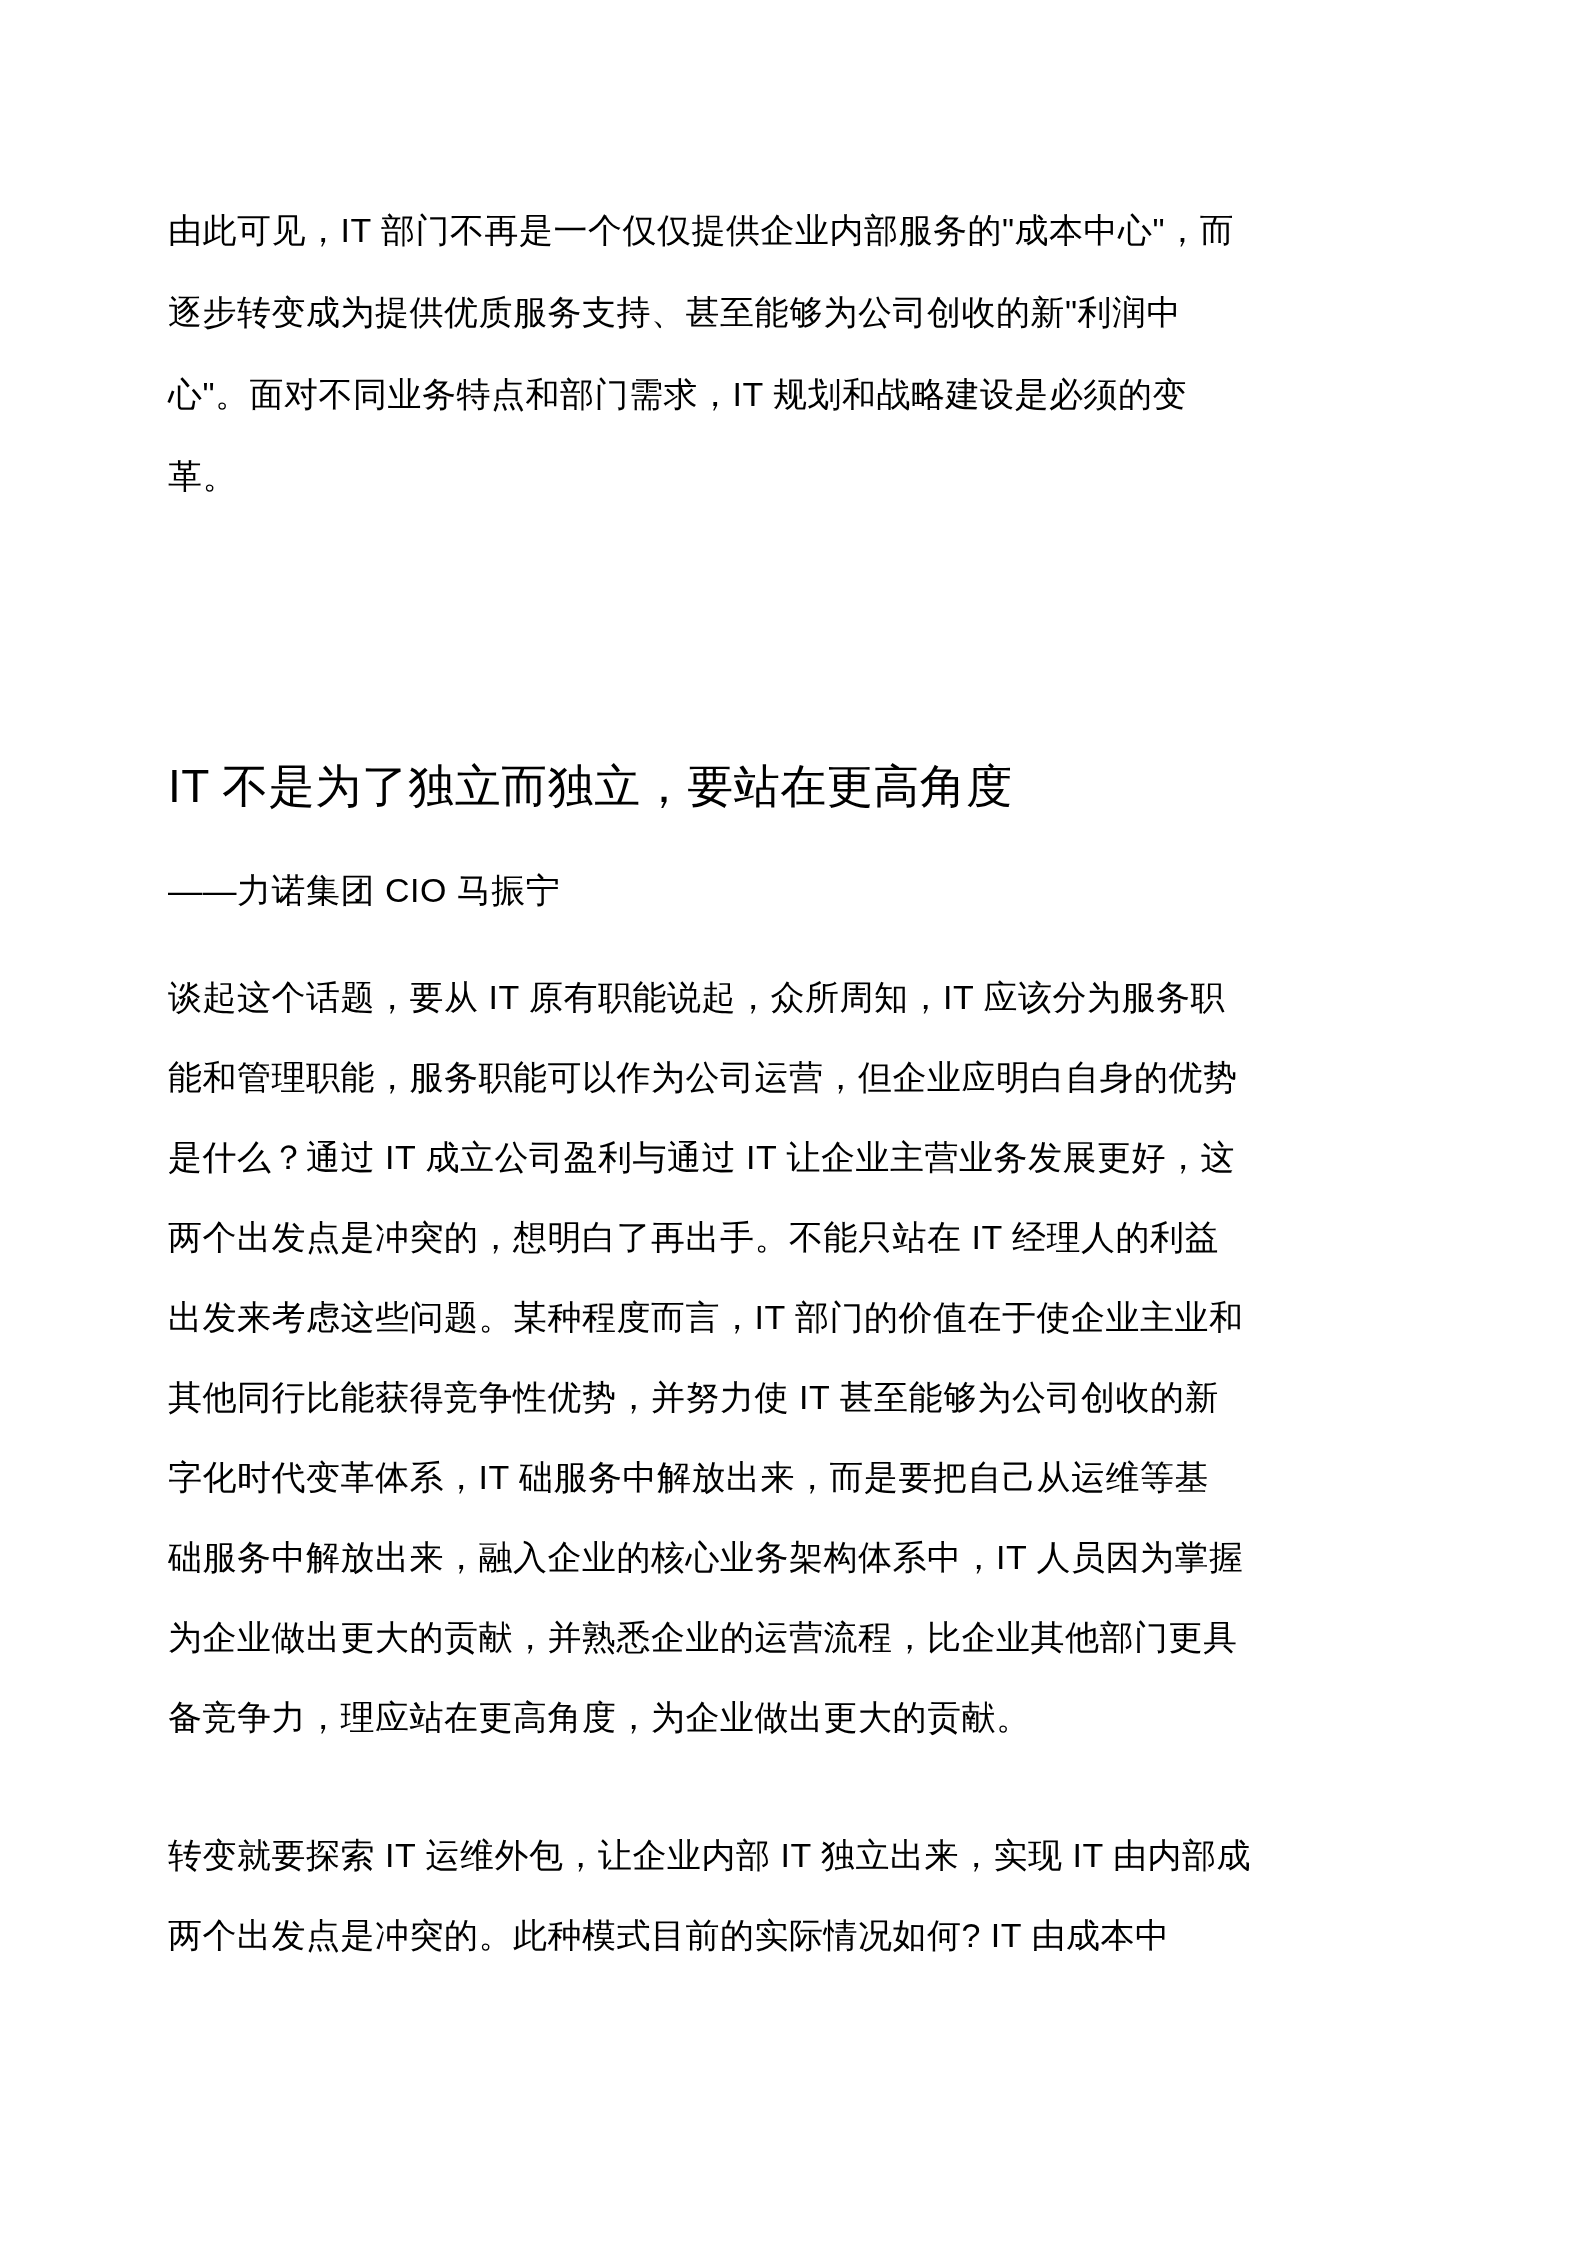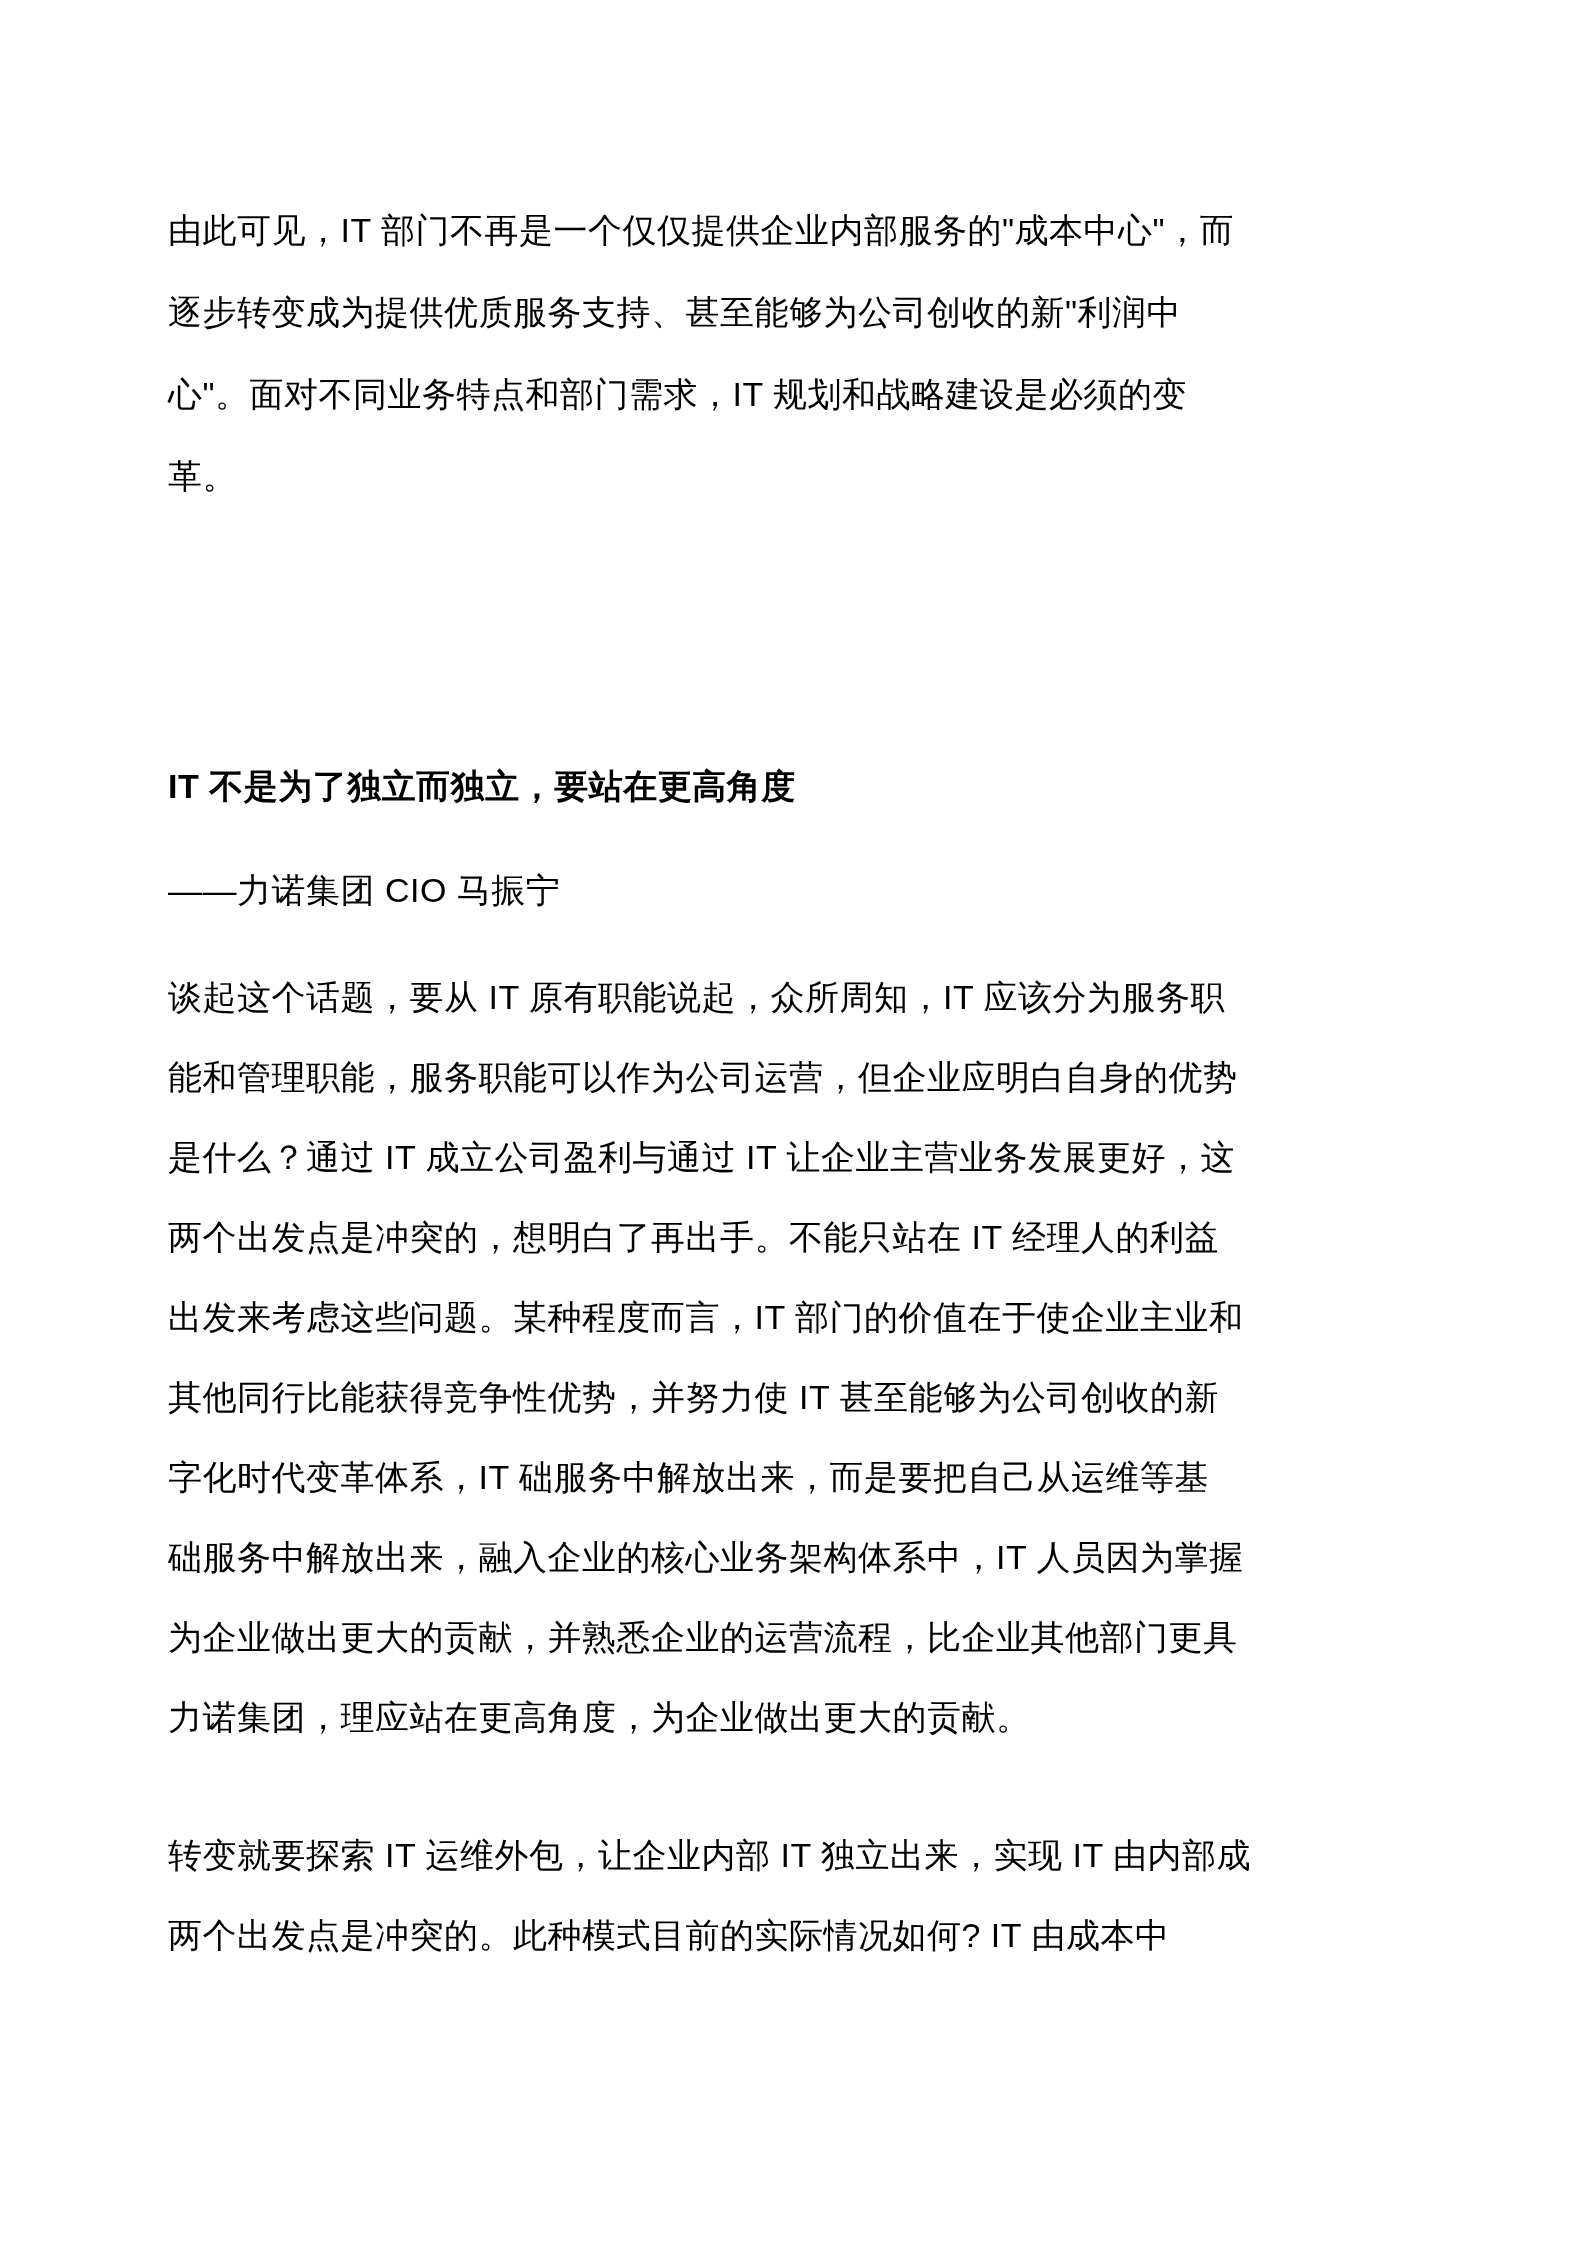--- a/index.html
+++ b/index.html
@@ -22,23 +22,23 @@
   .line {
     font-size: 34px;
     line-height: 82px;
     letter-spacing: 0.5px;
     white-space: nowrap;
     font-weight: 400;
   }
   .para-intro .line { line-height: 82px; }
   .section-heading {
     margin-top: 228px;
-    font-size: 34px;
+    font-size: 46px;
     line-height: 82px;
-    font-weight: 700;
+    font-weight: 400;
     letter-spacing: 0.5px;
     white-space: nowrap;
   }
   .attribution {
     margin-top: 22px;
     font-size: 34px;
     line-height: 82px;
     letter-spacing: 0.5px;
     padding-right: 84px;
     white-space: nowrap;
@@ -68,21 +68,21 @@
     <div class="para-main">
       <div class="line">谈起这个话题，要从 IT 原有职能说起，众所周知，IT 应该分为服务职</div>
       <div class="line">能和管理职能，服务职能可以作为公司运营，但企业应明白自身的优势</div>
       <div class="line">是什么？通过 IT 成立公司盈利与通过 IT 让企业主营业务发展更好，这</div>
       <div class="line">两个出发点是冲突的，想明白了再出手。不能只站在 IT 经理人的利益</div>
       <div class="line">出发来考虑这些问题。某种程度而言，IT 部门的价值在于使企业主业和</div>
       <div class="line">其他同行比能获得竞争性优势，并努力使 IT 甚至能够为公司创收的新</div>
       <div class="line">字化时代变革体系，IT 础服务中解放出来，而是要把自己从运维等基</div>
       <div class="line">础服务中解放出来，融入企业的核心业务架构体系中，IT 人员因为掌握</div>
       <div class="line">为企业做出更大的贡献，并熟悉企业的运营流程，比企业其他部门更具</div>
-      <div class="line">力诺集团，理应站在更高角度，为企业做出更大的贡献。</div>
+      <div class="line">备竞争力，理应站在更高角度，为企业做出更大的贡献。</div>
     </div>
 
     <div class="para-closing">
       <div class="line">转变就要探索 IT 运维外包，让企业内部 IT 独立出来，实现 IT 由内部成</div>
       <div class="line">两个出发点是冲突的。此种模式目前的实际情况如何? IT 由成本中</div>
     </div>
 
   </div>
 </div>
 

